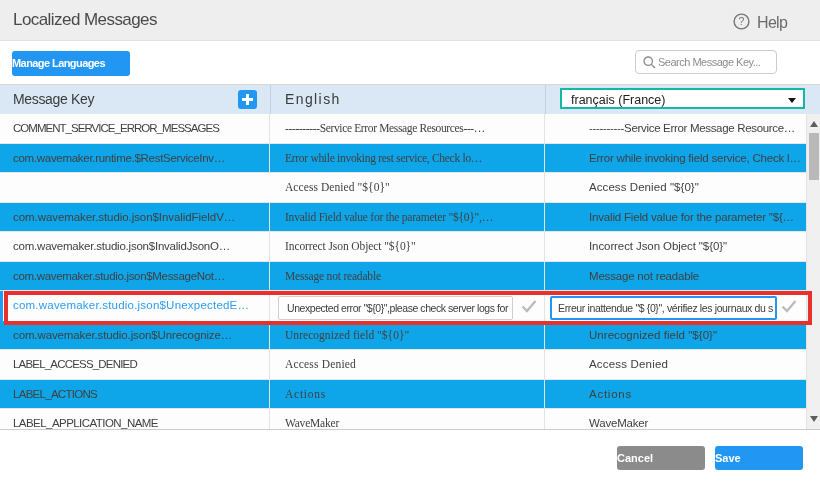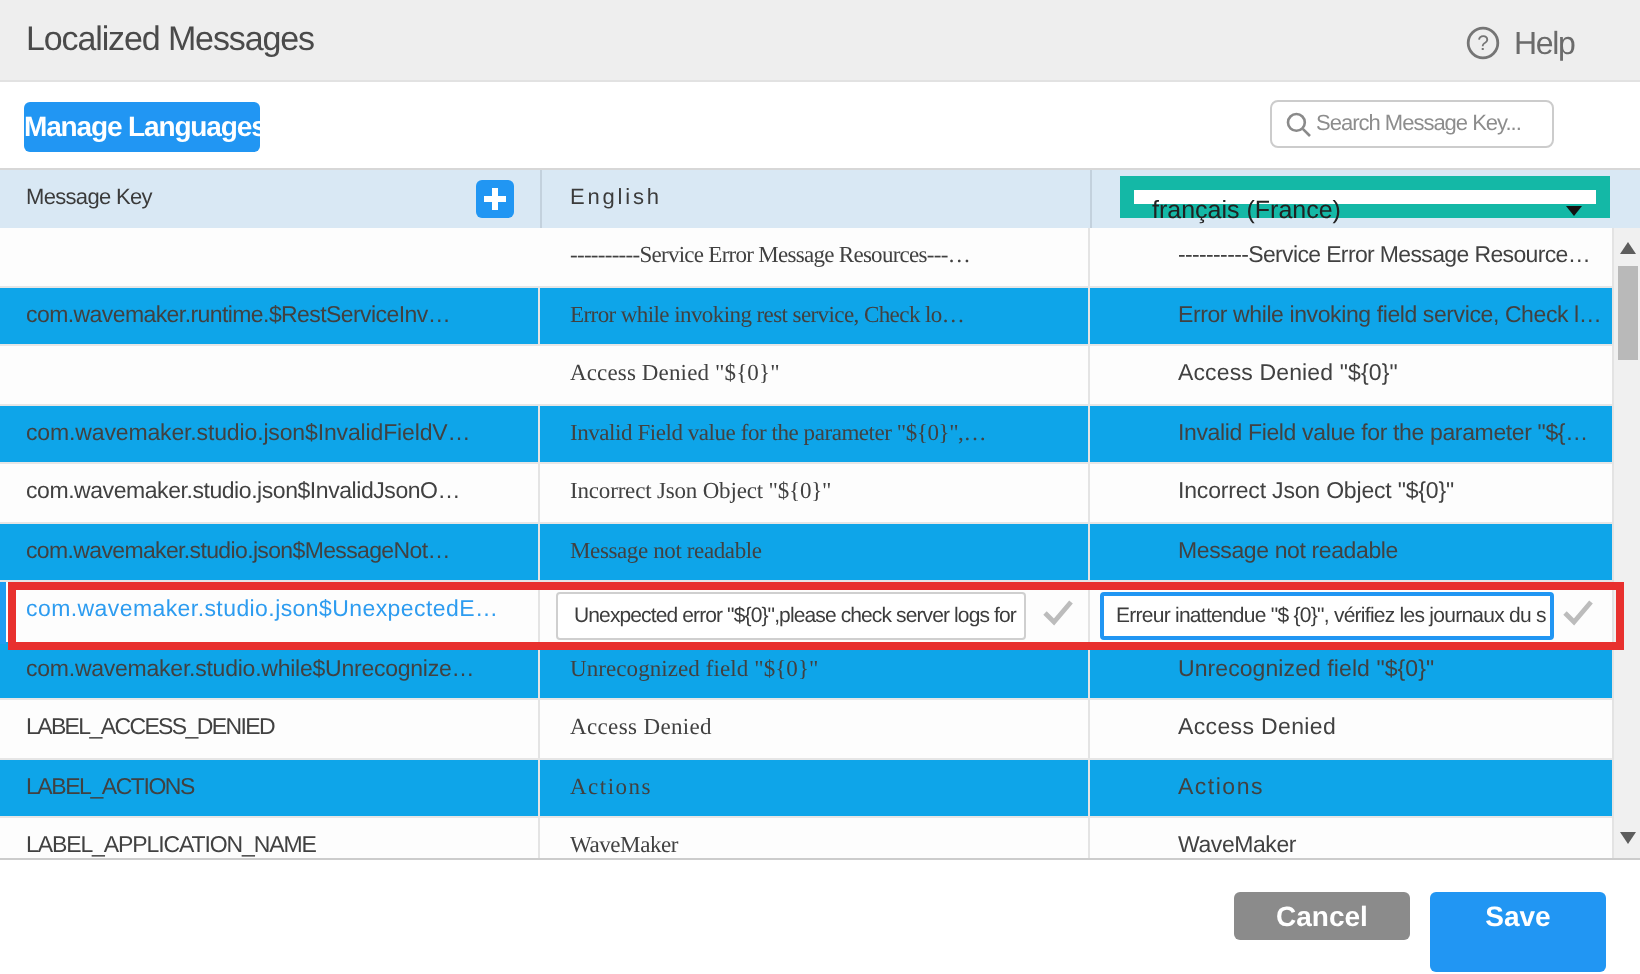--- a/index.html
+++ b/index.html
@@ -7,35 +7,35 @@
   body { font-family:"Liberation Sans", sans-serif; position:relative; }
   .abs { position:absolute; }
 
   
   .topbar { left:0; top:0; width:820px; height:41px; background:#eeeeee; border-bottom:1px solid #e2e2e2; }
   .title { left:13px; top:0; height:40px; line-height:40px; font-size:17px; letter-spacing:-0.56px; color:#4a4a4a; }
   .help { left:757px; top:14px; font-size:16px; letter-spacing:-0.67px; color:#6b6b6b; }
   .helpico { left:733px; top:13px; }
 
   
-  .btn { border:none; border-radius:3px; color:#fff; font-weight:bold; font-size:14px;
-         font-family:"Liberation Sans",sans-serif; text-align:center; white-space:nowrap; }
+  .btn { border:none; border-radius:3px; color:#fff; font-weight:bold; font-size:11px;
+         font-family:"Liberation Sans",sans-serif; white-space:nowrap; }
   .blue { background:#2196f3; }
   .manage { left:12px; top:51px; width:118px; height:25px; line-height:25px; letter-spacing:-0.57px; }
   .search { left:635px; top:50px; width:142px; height:24px; border:1px solid #ccc; border-radius:4px; background:#fff; }
   .search .ph { position:absolute; left:22px; top:5px; font-size:11px; letter-spacing:-0.5px; color:#8d8d8d; }
 
   
   .thead { left:0; top:84px; width:820px; height:30px; background:#d9e8f4; border-top:1px solid #d7d7d7; }
-  .hcell { position:absolute; top:0; height:30px; line-height:29px; font-size:11px; color:#3b3b3b; }
+  .hcell { position:absolute; top:0; height:30px; line-height:29px; font-size:14px; color:#3b3b3b; }
   .hdiv { position:absolute; top:0; width:1px; height:30px; background:#c3d1dd; }
   .plusbtn { position:absolute; left:238px; top:5px; width:19px; height:19px; background:#2196f3; border-radius:3px; }
   .plusbtn:before { content:""; position:absolute; left:4px; top:8.25px; width:11px; height:2.5px; background:#fff; }
   .plusbtn:after  { content:""; position:absolute; left:8.25px; top:4px; width:2.5px; height:11px; background:#fff; }
-  .sel { position:absolute; left:560px; top:3px; width:245px; height:21px; background:#fff; border:7px solid #14b8a6; }
+  .sel { position:absolute; left:560px; top:3px; width:245px; height:21px; background:#fff; border:2px solid #14b8a6; }
   .sel span { position:absolute; left:9px; top:2.5px; font-size:12.5px; color:#222; }
   .caret { position:absolute; right:7px; top:8px; width:0; height:0; border-left:4px solid transparent; border-right:4px solid transparent; border-top:5px solid #111; }
 
   
   .tbody { left:0; top:114px; width:820px; height:316px; overflow:hidden; }
   .row { position:relative; width:820px; height:29.55px; background:#fdfdfd; }
   .row.alt { background:#0ea5e9; }
   .row .c { position:absolute; top:0; height:100%; line-height:29.55px; font-size:11.5px; color:#414141;
             white-space:nowrap; overflow:hidden; }
   .c1 { left:0; width:270px; padding-left:13px; border-right:1px solid #e4e4e4; }
@@ -56,21 +56,21 @@
           line-height:20px; padding-left:6px; letter-spacing:-0.37px; }
 
   
   .sbar { left:806px; top:114px; width:14px; height:315px; background:#f0f0f0; border-left:1px solid #e3e3e3; }
   .sthumb { position:absolute; left:2px; top:19px; width:10px; height:47px; background:#b9b9b9; }
   .arr-up { position:absolute; left:2.5px; top:7px; width:0; height:0; border-left:4.5px solid transparent; border-right:4.5px solid transparent; border-bottom:6px solid #5d5d5d; }
   .arr-dn { position:absolute; left:2.5px; bottom:7px; width:0; height:0; border-left:4.5px solid transparent; border-right:4.5px solid transparent; border-top:6px solid #5d5d5d; }
 
   
   .cancel { left:617px; top:446px; width:88px; height:24px; line-height:24px; background:#8b8b8b; }
-  .save { left:715px; top:446px; width:88px; height:40px; line-height:24px; }
+  .save { left:715px; top:446px; width:88px; height:24px; line-height:24px; }
 </style>
 </head>
 <body>
   <div class="abs topbar"></div>
   <div class="abs title">Localized Messages</div>
   <svg class="abs helpico" width="17" height="17" viewBox="0 0 17 17">
     <circle cx="8.5" cy="8.5" r="7.4" fill="none" stroke="#757575" stroke-width="1.4"></circle>
     <text x="8.5" y="12.2" font-size="10.5" fill="#757575" text-anchor="middle" font-family="Liberation Sans">?</text>
   </svg>
   <div class="abs help">Help</div>
@@ -91,20 +91,21 @@
     <div class="hcell" style="left:285px; letter-spacing:1.4px">English</div>
     <div class="hdiv" style="left:545px"></div>
     <div class="sel">
       <span>français (France)</span>
       <i class="caret"></i>
     </div>
   </div>
 
   <div class="abs tbody">
     <div class="row rb">
+      <div class="c c1" style="letter-spacing:-0.97px">COMMENT_SERVICE_ERROR_MESSAGES</div>
       <div class="c c2" style="letter-spacing:-0.36px">----------Service Error Message Resources---…</div>
       <div class="c c3" style="letter-spacing:-0.32px">----------Service Error Message Resource…</div>
     </div>
     <div class="row alt rb">
       <div class="c c1" style="letter-spacing:-0.29px">com.wavemaker.runtime.$RestServiceInv…</div>
       <div class="c c2" style="letter-spacing:-0.29px">Error while invoking rest service, Check lo…</div>
       <div class="c c3" style="letter-spacing:-0.2px">Error while invoking field service, Check l…</div>
     </div>
     <div class="row rb">
       <div class="c c2" style="letter-spacing:0.07px">Access Denied "${0}"</div>
@@ -124,21 +125,21 @@
       <div class="c c1" style="letter-spacing:-0.32px">com.wavemaker.studio.json$MessageNot…</div>
       <div class="c c2" style="letter-spacing:-0.19px">Message not readable</div>
       <div class="c c3" style="letter-spacing:-0.19px">Message not readable</div>
     </div>
     <div class="row">
       <div class="c c1 keylink" style="letter-spacing:0.21px">com.wavemaker.studio.json$UnexpectedE…</div>
       <div class="c c2"></div>
       <div class="c c3"></div>
     </div>
     <div class="row alt rb">
-      <div class="c c1" style="letter-spacing:-0.12px">com.wavemaker.studio.while$Unrecognize…</div>
+      <div class="c c1" style="letter-spacing:-0.12px">com.wavemaker.studio.json$Unrecognize…</div>
       <div class="c c2" style="letter-spacing:0.04px">Unrecognized field "${0}"</div>
       <div class="c c3" style="letter-spacing:0.04px">Unrecognized field "${0}"</div>
     </div>
     <div class="row rb">
       <div class="c c1" style="letter-spacing:-0.81px">LABEL_ACCESS_DENIED</div>
       <div class="c c2" style="letter-spacing:0.18px">Access Denied</div>
       <div class="c c3" style="letter-spacing:0.18px">Access Denied</div>
     </div>
     <div class="row alt rb">
       <div class="c c1" style="letter-spacing:-0.72px">LABEL_ACTIONS</div>

